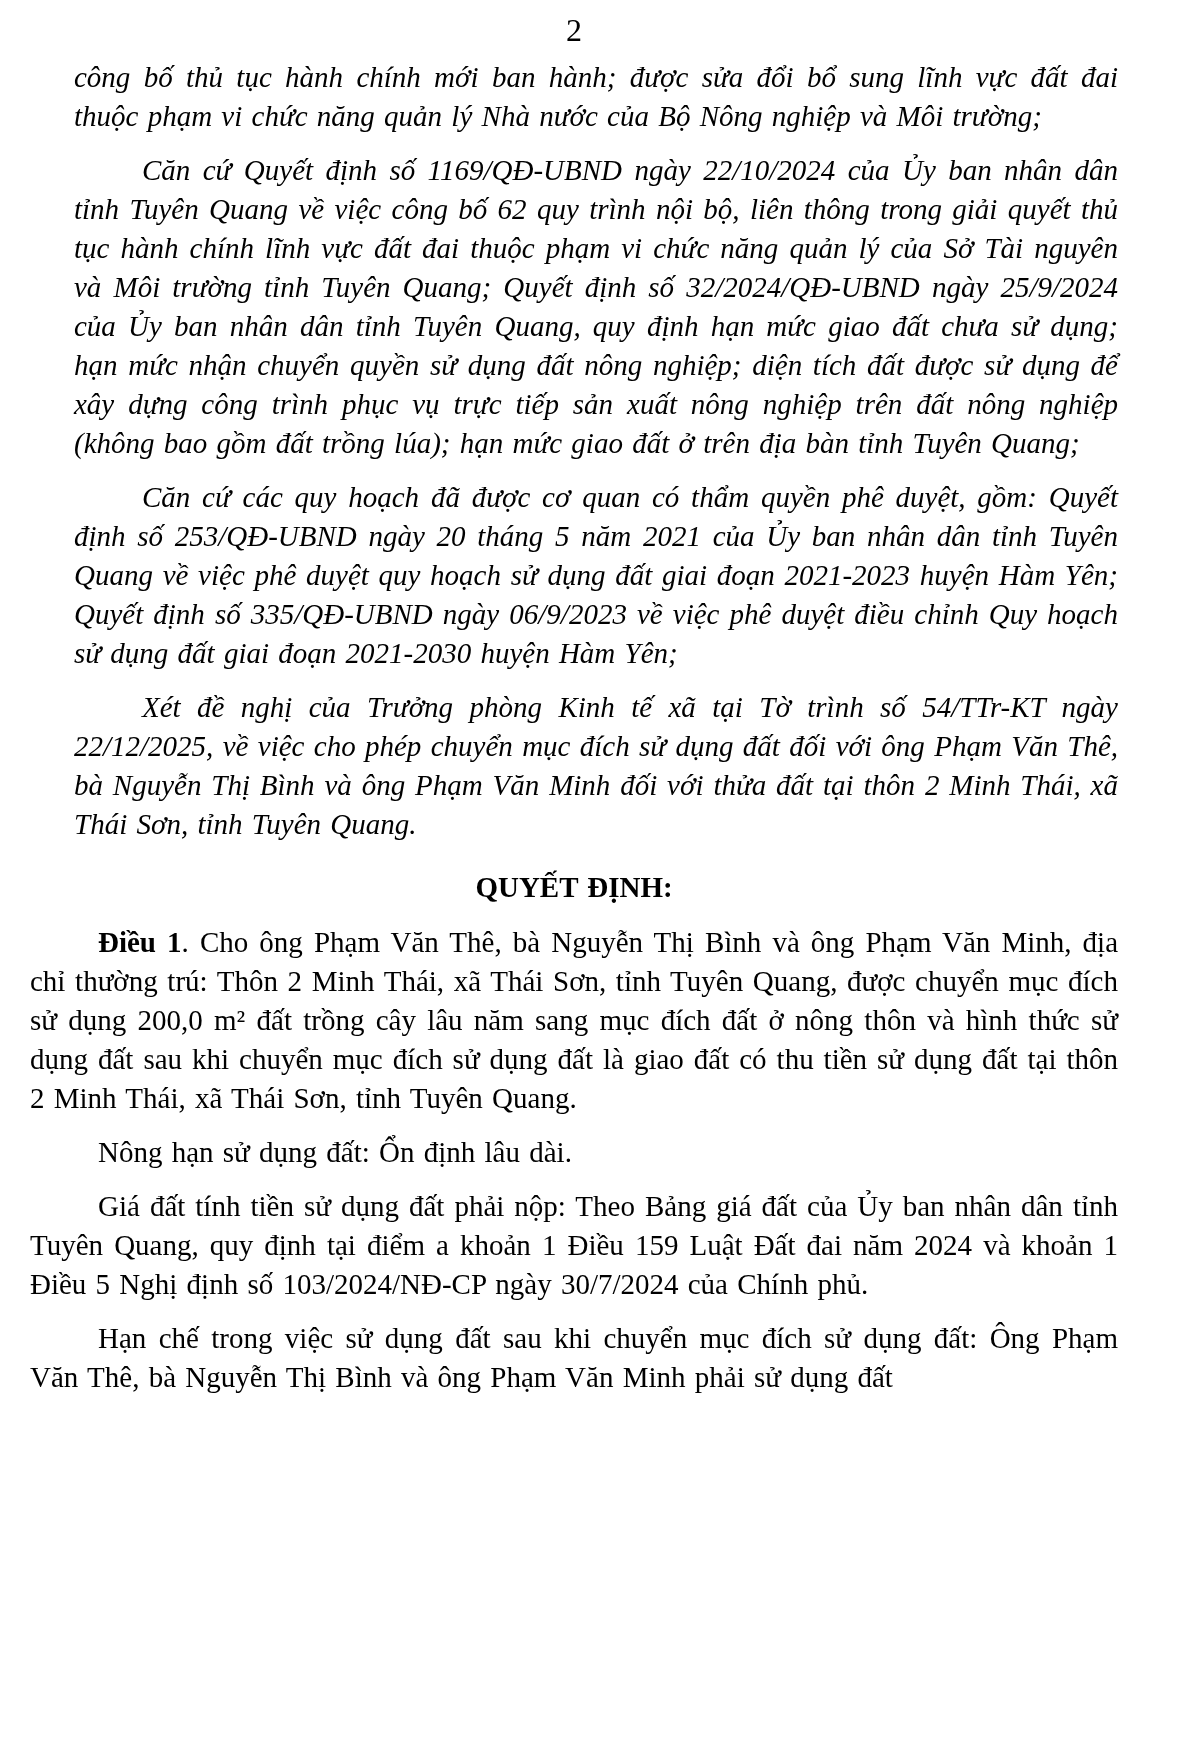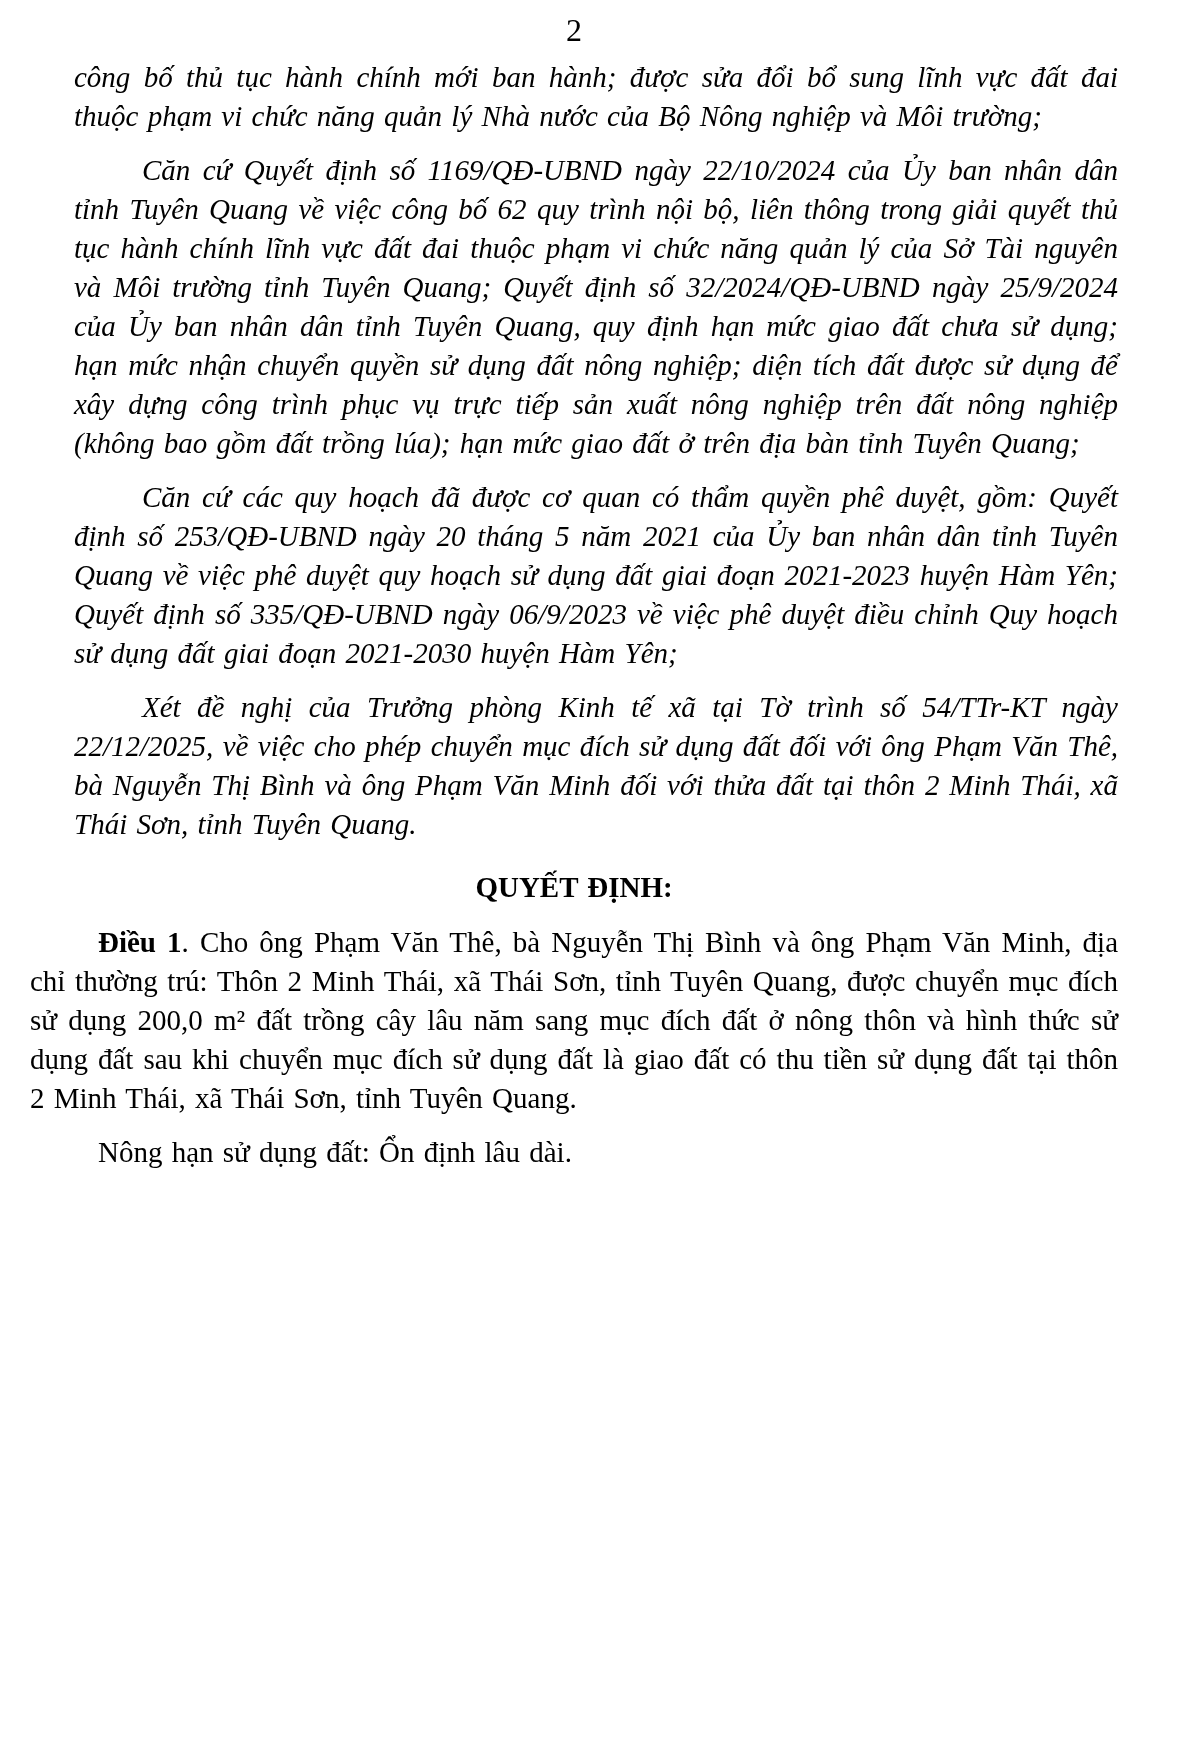--- a/index.html
+++ b/index.html
@@ -61,17 +61,19 @@
     <div class="decision-heading">
       <p>QUYẾT ĐỊNH:</p>
     </div>
 
     <div class="decision-body">
       <p><span class="lead-bold">Điều 1</span><span>. Cho ông Phạm Văn Thê, bà Nguyễn Thị Bình và ông Phạm Văn Minh, địa chỉ thường trú: Thôn 2 Minh Thái, xã Thái Sơn, tỉnh Tuyên Quang, được chuyển mục đích sử dụng 200,0 m² đất trồng cây lâu năm sang mục đích đất ở nông thôn và hình thức sử dụng đất sau khi chuyển mục đích sử dụng đất là giao đất có thu tiền sử dụng đất tại thôn 2 Minh Thái, xã Thái Sơn, tỉnh Tuyên Quang.</span></p>
 
       <p>Nông hạn sử dụng đất: Ổn định lâu dài.</p>
 
 
+      <p>Giá đất tính tiền sử dụng đất phải nộp: Theo Bảng giá đất của Ủy ban nhân dân tỉnh Tuyên Quang, quy định tại điểm a khoản 1 Điều 159 Luật Đất đai năm 2024 và khoản 1 Điều 5 Nghị định số 103/2024/NĐ-CP ngày 30/7/2024 của Chính phủ.</p>
 
+      <p>Hạn chế trong việc sử dụng đất sau khi chuyển mục đích sử dụng đất: Ông Phạm Văn Thê, bà Nguyễn Thị Bình và ông Phạm Văn Minh phải sử dụng đất</p>
     </div>
 
   </div>
 </div>
 
 </body></html>

